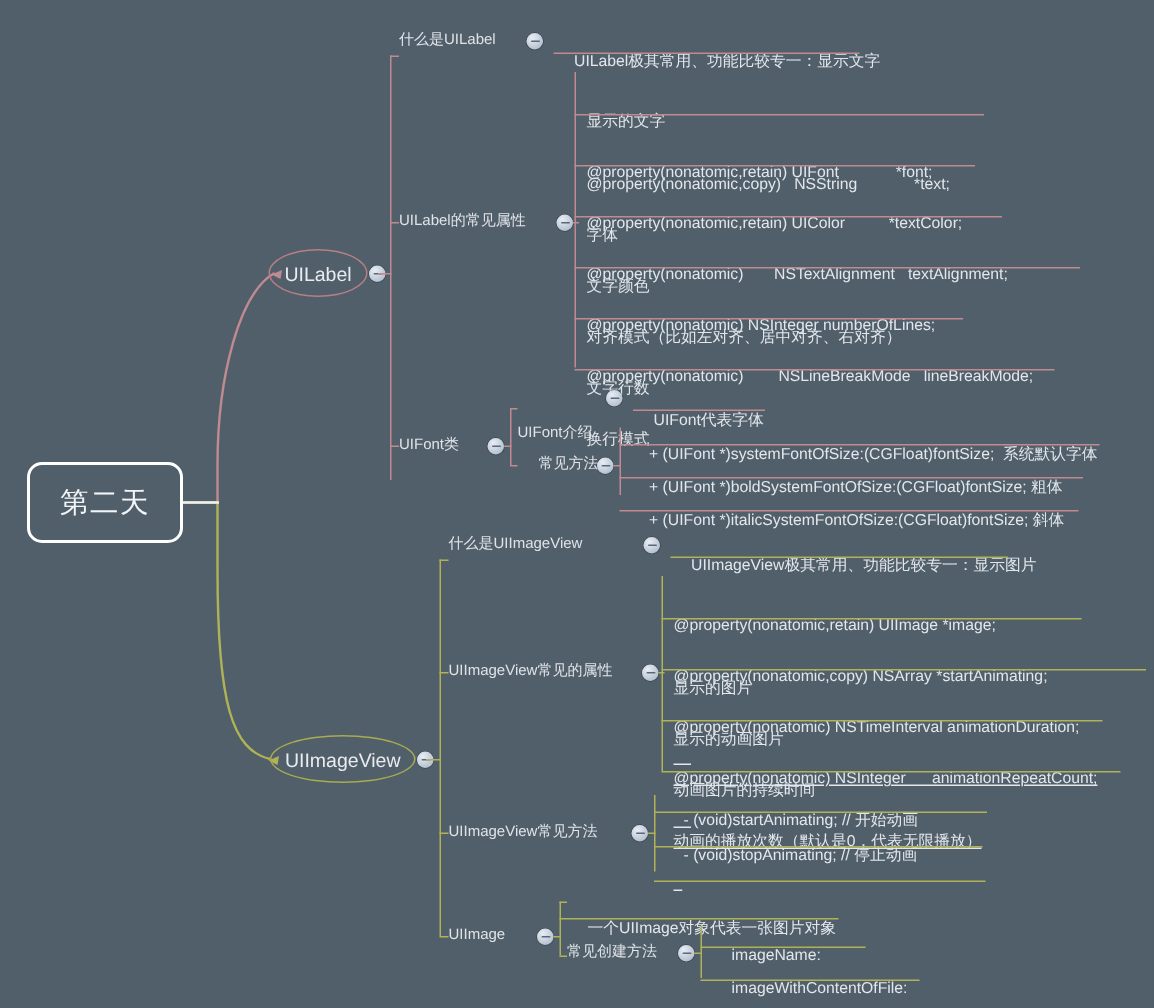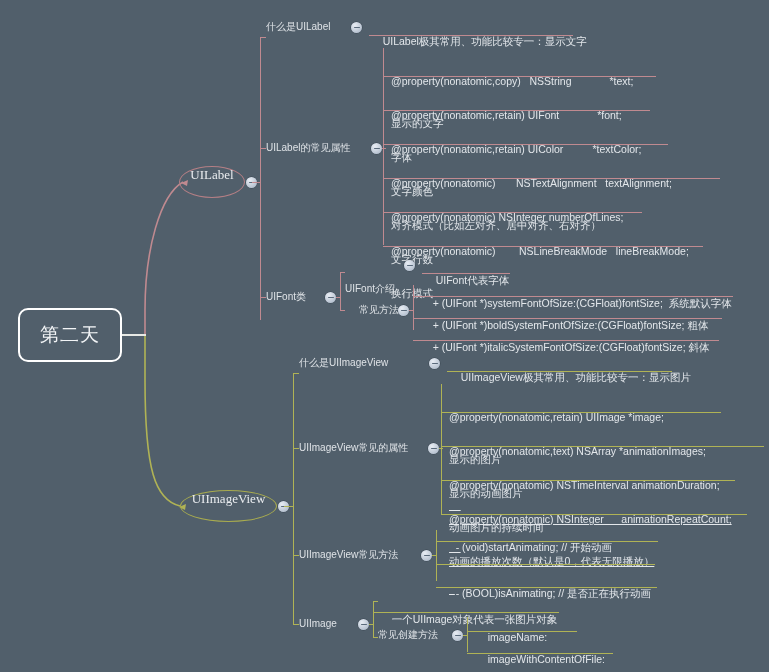--- a/index.html
+++ b/index.html
@@ -40,26 +40,25 @@
     letter-spacing: 1px;
   }
 
   
   .ell-node {
     position: absolute;
     box-sizing: border-box;
     border-radius: 50%;
     border: 1.6px solid;
     display: flex;
-    align-items: flex-start;
+    align-items: center;
     justify-content: center;
     color: #e9ecef;
     font-size: 13px;
     white-space: nowrap;
-    font-family: Liberation Serif, serif;
   }
   .ell-red  { border-color: #b47f85; }
   .ell-olive{ border-color: #a8ab4f; }
 
   
   .branch-label {
     position: absolute;
     color: #dfe3e7;
     font-size: 10px;
     white-space: nowrap;
@@ -148,22 +147,22 @@
   <div class="rule rule-red" style="left:369px; top:35px; width:204px;"></div>
 
   <div class="branch-label" style="left:266px; top:141px;">UILabel的常见属性</div>
   <div class="toggle" style="left:371px; top:143px;"></div>
   <div class="hline c-red" style="left:260px; top:148px; width:6px;"></div>
 
   <div class="vline c-red" style="left:383px; top:48px; height:197px;"></div>
   <div class="hline c-red" style="left:382px; top:148px; width:4px;"></div>
 
   <div class="leaf" style="left:391px; top:45px;">
+    <span class="l2">显示的文字</span>
     <span class="l2">@property(nonatomic,copy)   NSString             *text;</span>
-    <span class="l2">显示的文字</span>
   </div>
   <div class="rule rule-red" style="left:383px; top:76px; width:273px;"></div>
 
   <div class="leaf" style="left:391px; top:79px;">
     <span class="l2">@property(nonatomic,retain) UIFont             *font;</span>
     <span class="l2">字体</span>
   </div>
   <div class="rule rule-red" style="left:383px; top:110px; width:267px;"></div>
 
   <div class="leaf" style="left:391px; top:113px;">
@@ -250,21 +249,21 @@
   <div class="vline c-olive" style="left:441px; top:384px; height:130px;"></div>
   <div class="hline c-olive" style="left:439px; top:448px; width:4px;"></div>
 
   <div class="leaf" style="left:449px; top:381px;">
     <span class="l2">@property(nonatomic,retain) UIImage *image;</span>
     <span class="l2">显示的图片</span>
   </div>
   <div class="rule rule-olive" style="left:441px; top:412px; width:280px;"></div>
 
   <div class="leaf" style="left:449px; top:415px;">
-    <span class="l2">@property(nonatomic,text) NSArray *animationImages;</span>
+    <span class="l2">@property(nonatomic,copy) NSArray *startAnimating;</span>
     <span class="l2">显示的动画图片</span>
   </div>
   <div class="rule rule-olive" style="left:441px; top:446px; width:323px;"></div>
 
   <div class="leaf" style="left:449px; top:449px;">
     <span class="l2">@property(nonatomic) NSTimeInterval animationDuration;</span>
     <span class="l2">动画图片的持续时间</span>
   </div>
   <div class="rule rule-olive" style="left:441px; top:480px; width:294px;"></div>
 
@@ -279,25 +278,25 @@
   <div class="hline c-olive" style="left:293px; top:555px; width:6px;"></div>
 
   <div class="vline c-olive" style="left:436px; top:530px; height:51px;"></div>
   <div class="hline c-olive" style="left:432px; top:555px; width:5px;"></div>
 
   <div class="leaf" style="left:444px; top:525px;">
     <span>- (void)startAnimating; // 开始动画</span>
   </div>
   <div class="rule rule-olive" style="left:436px; top:541px; width:222px;"></div>
 
+  <div class="leaf" style="left:444px; top:548px;">
+    <span>- (void)stopAnimating; // 停止动画</span>
+  </div>
   <div class="rule rule-olive" style="left:436px; top:564px; width:219px;"></div>
 
-  <div class="leaf" style="left:444px; top:571px;">
-    <span>- (BOOL)isAnimating; // 是否正在执行动画</span>
-  </div>
   <div class="rule rule-olive" style="left:436px; top:587px; width:221px;"></div>
 
   <div class="branch-label" style="left:299px; top:617px;">UIImage</div>
   <div class="toggle" style="left:358px; top:619px;"></div>
   <div class="hline c-olive" style="left:293px; top:624px; width:6px;"></div>
 
   <div class="vline c-olive" style="left:373px; top:601px; height:36px;"></div>
   <div class="hline c-olive" style="left:369px; top:624px; width:5px;"></div>
 
   <div class="hline c-olive" style="left:373px; top:601px; width:5px;"></div>

